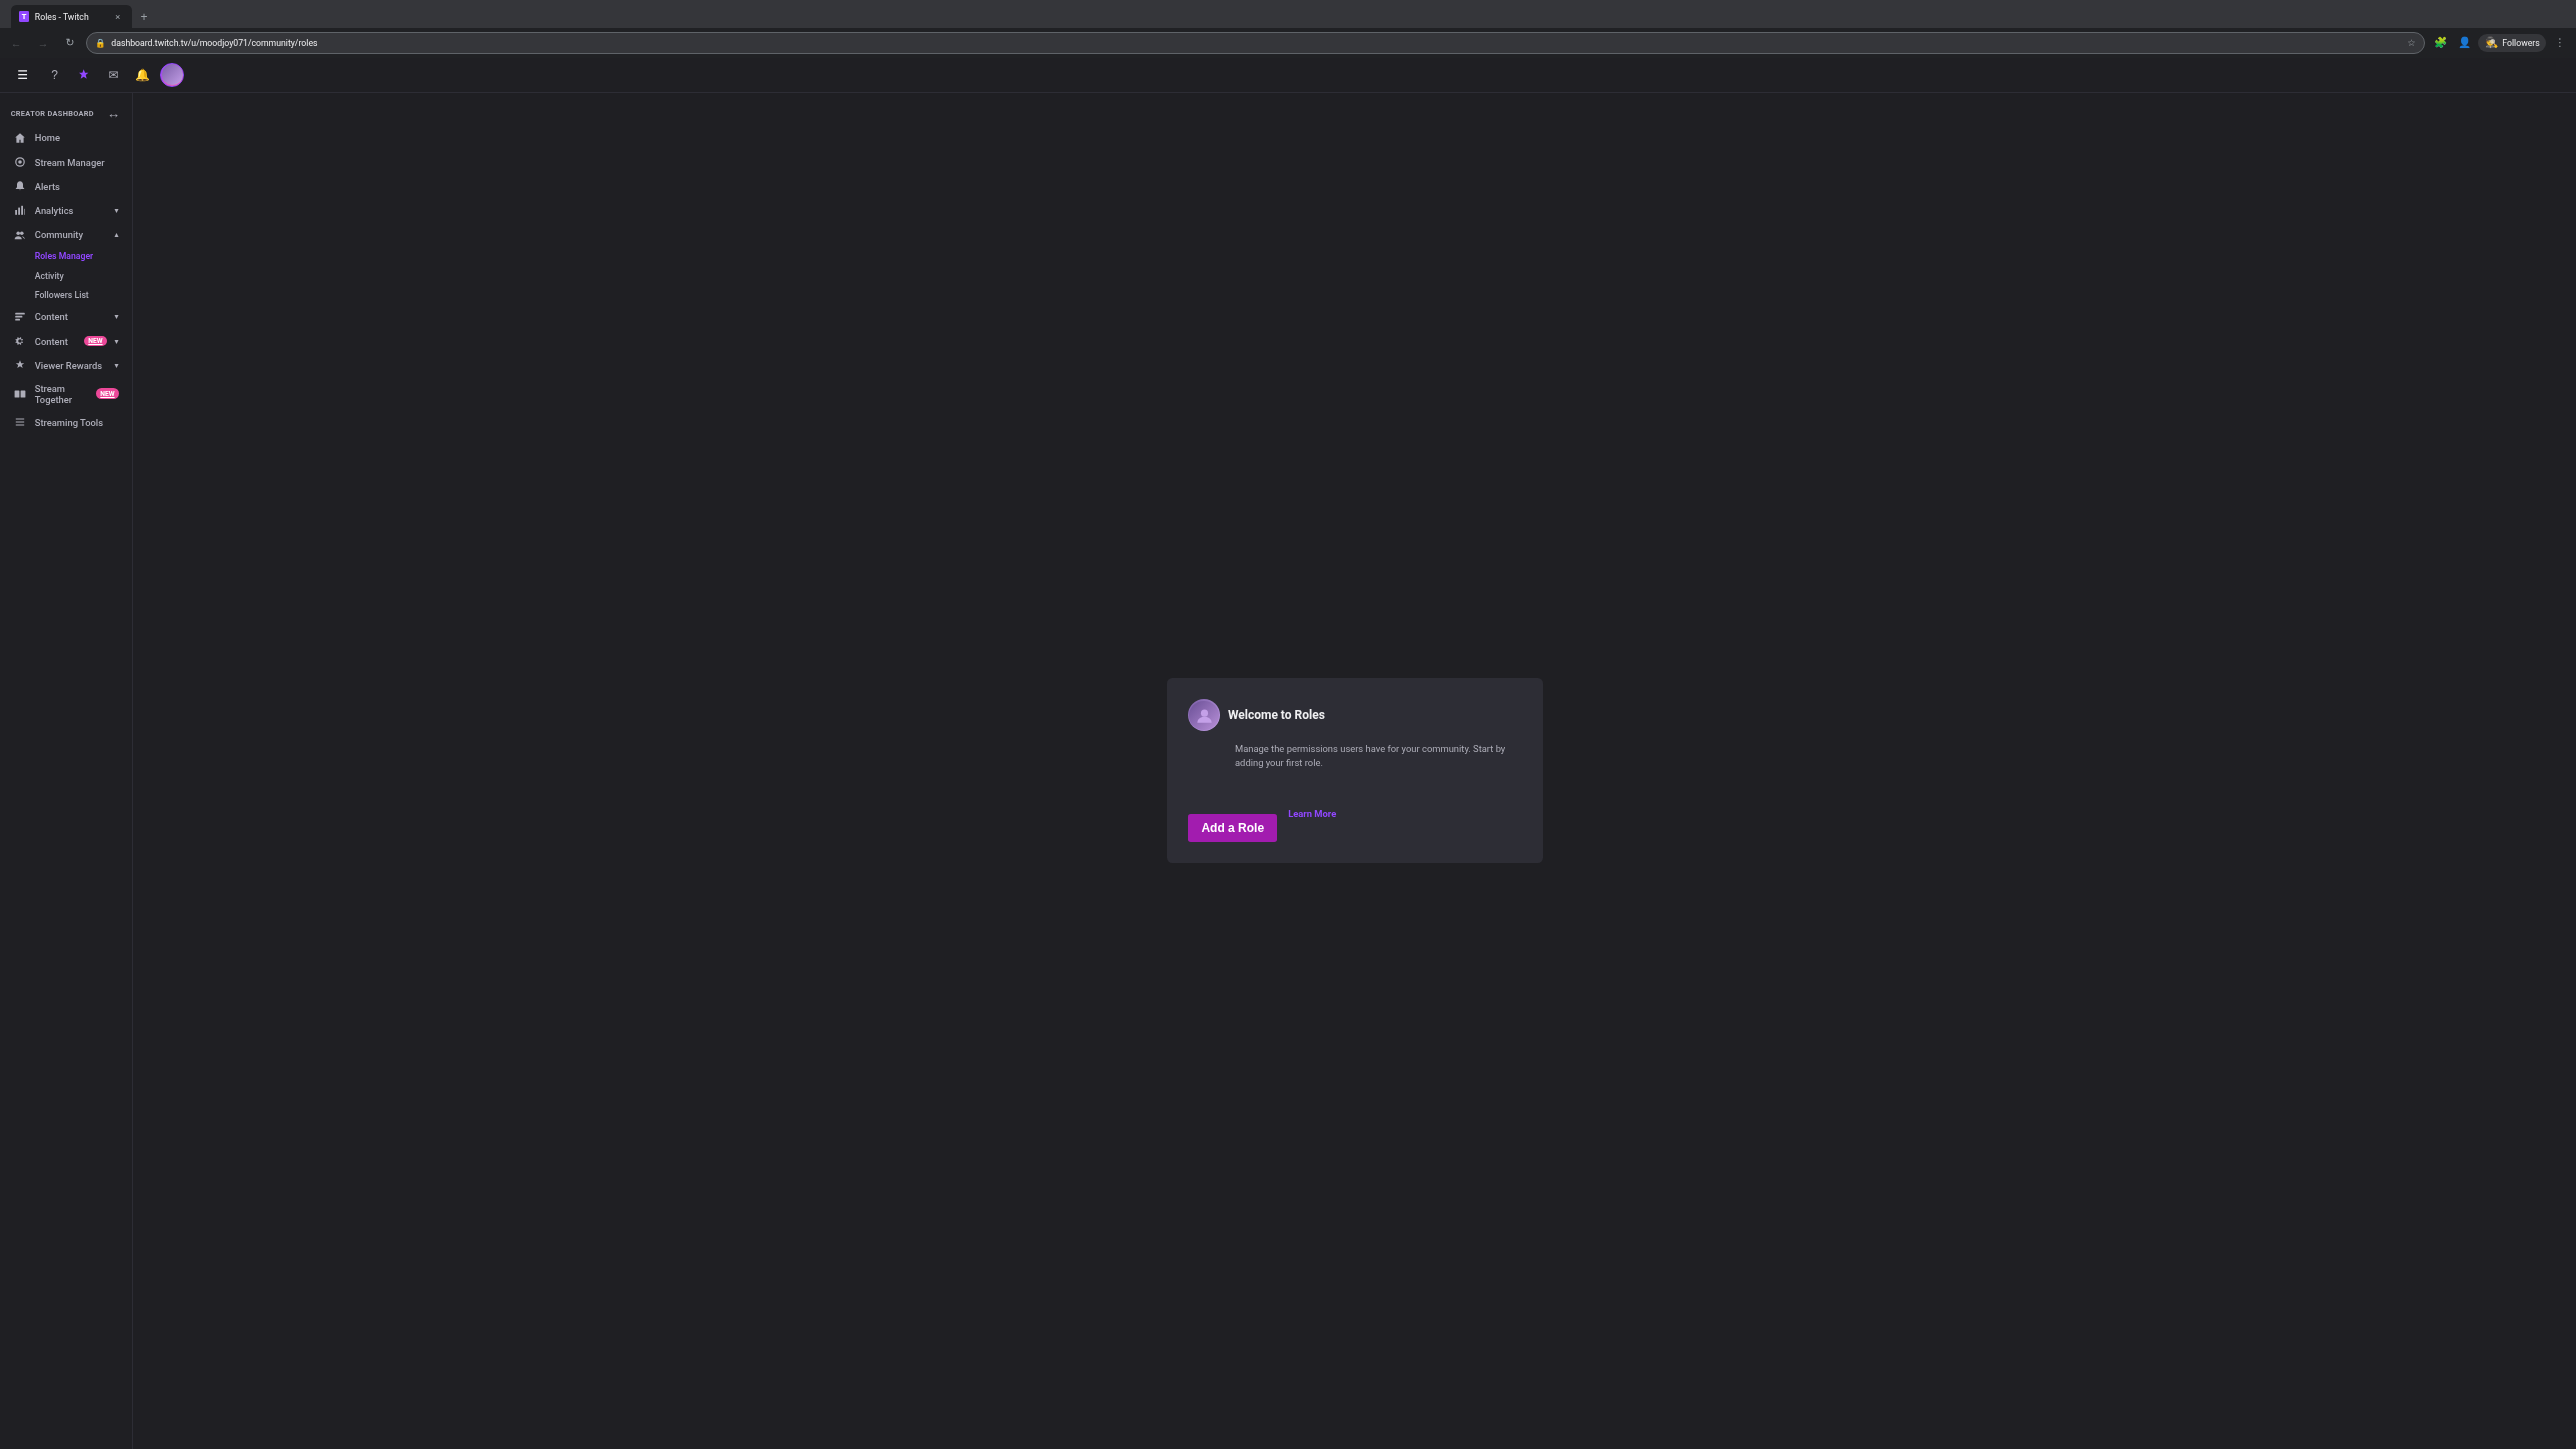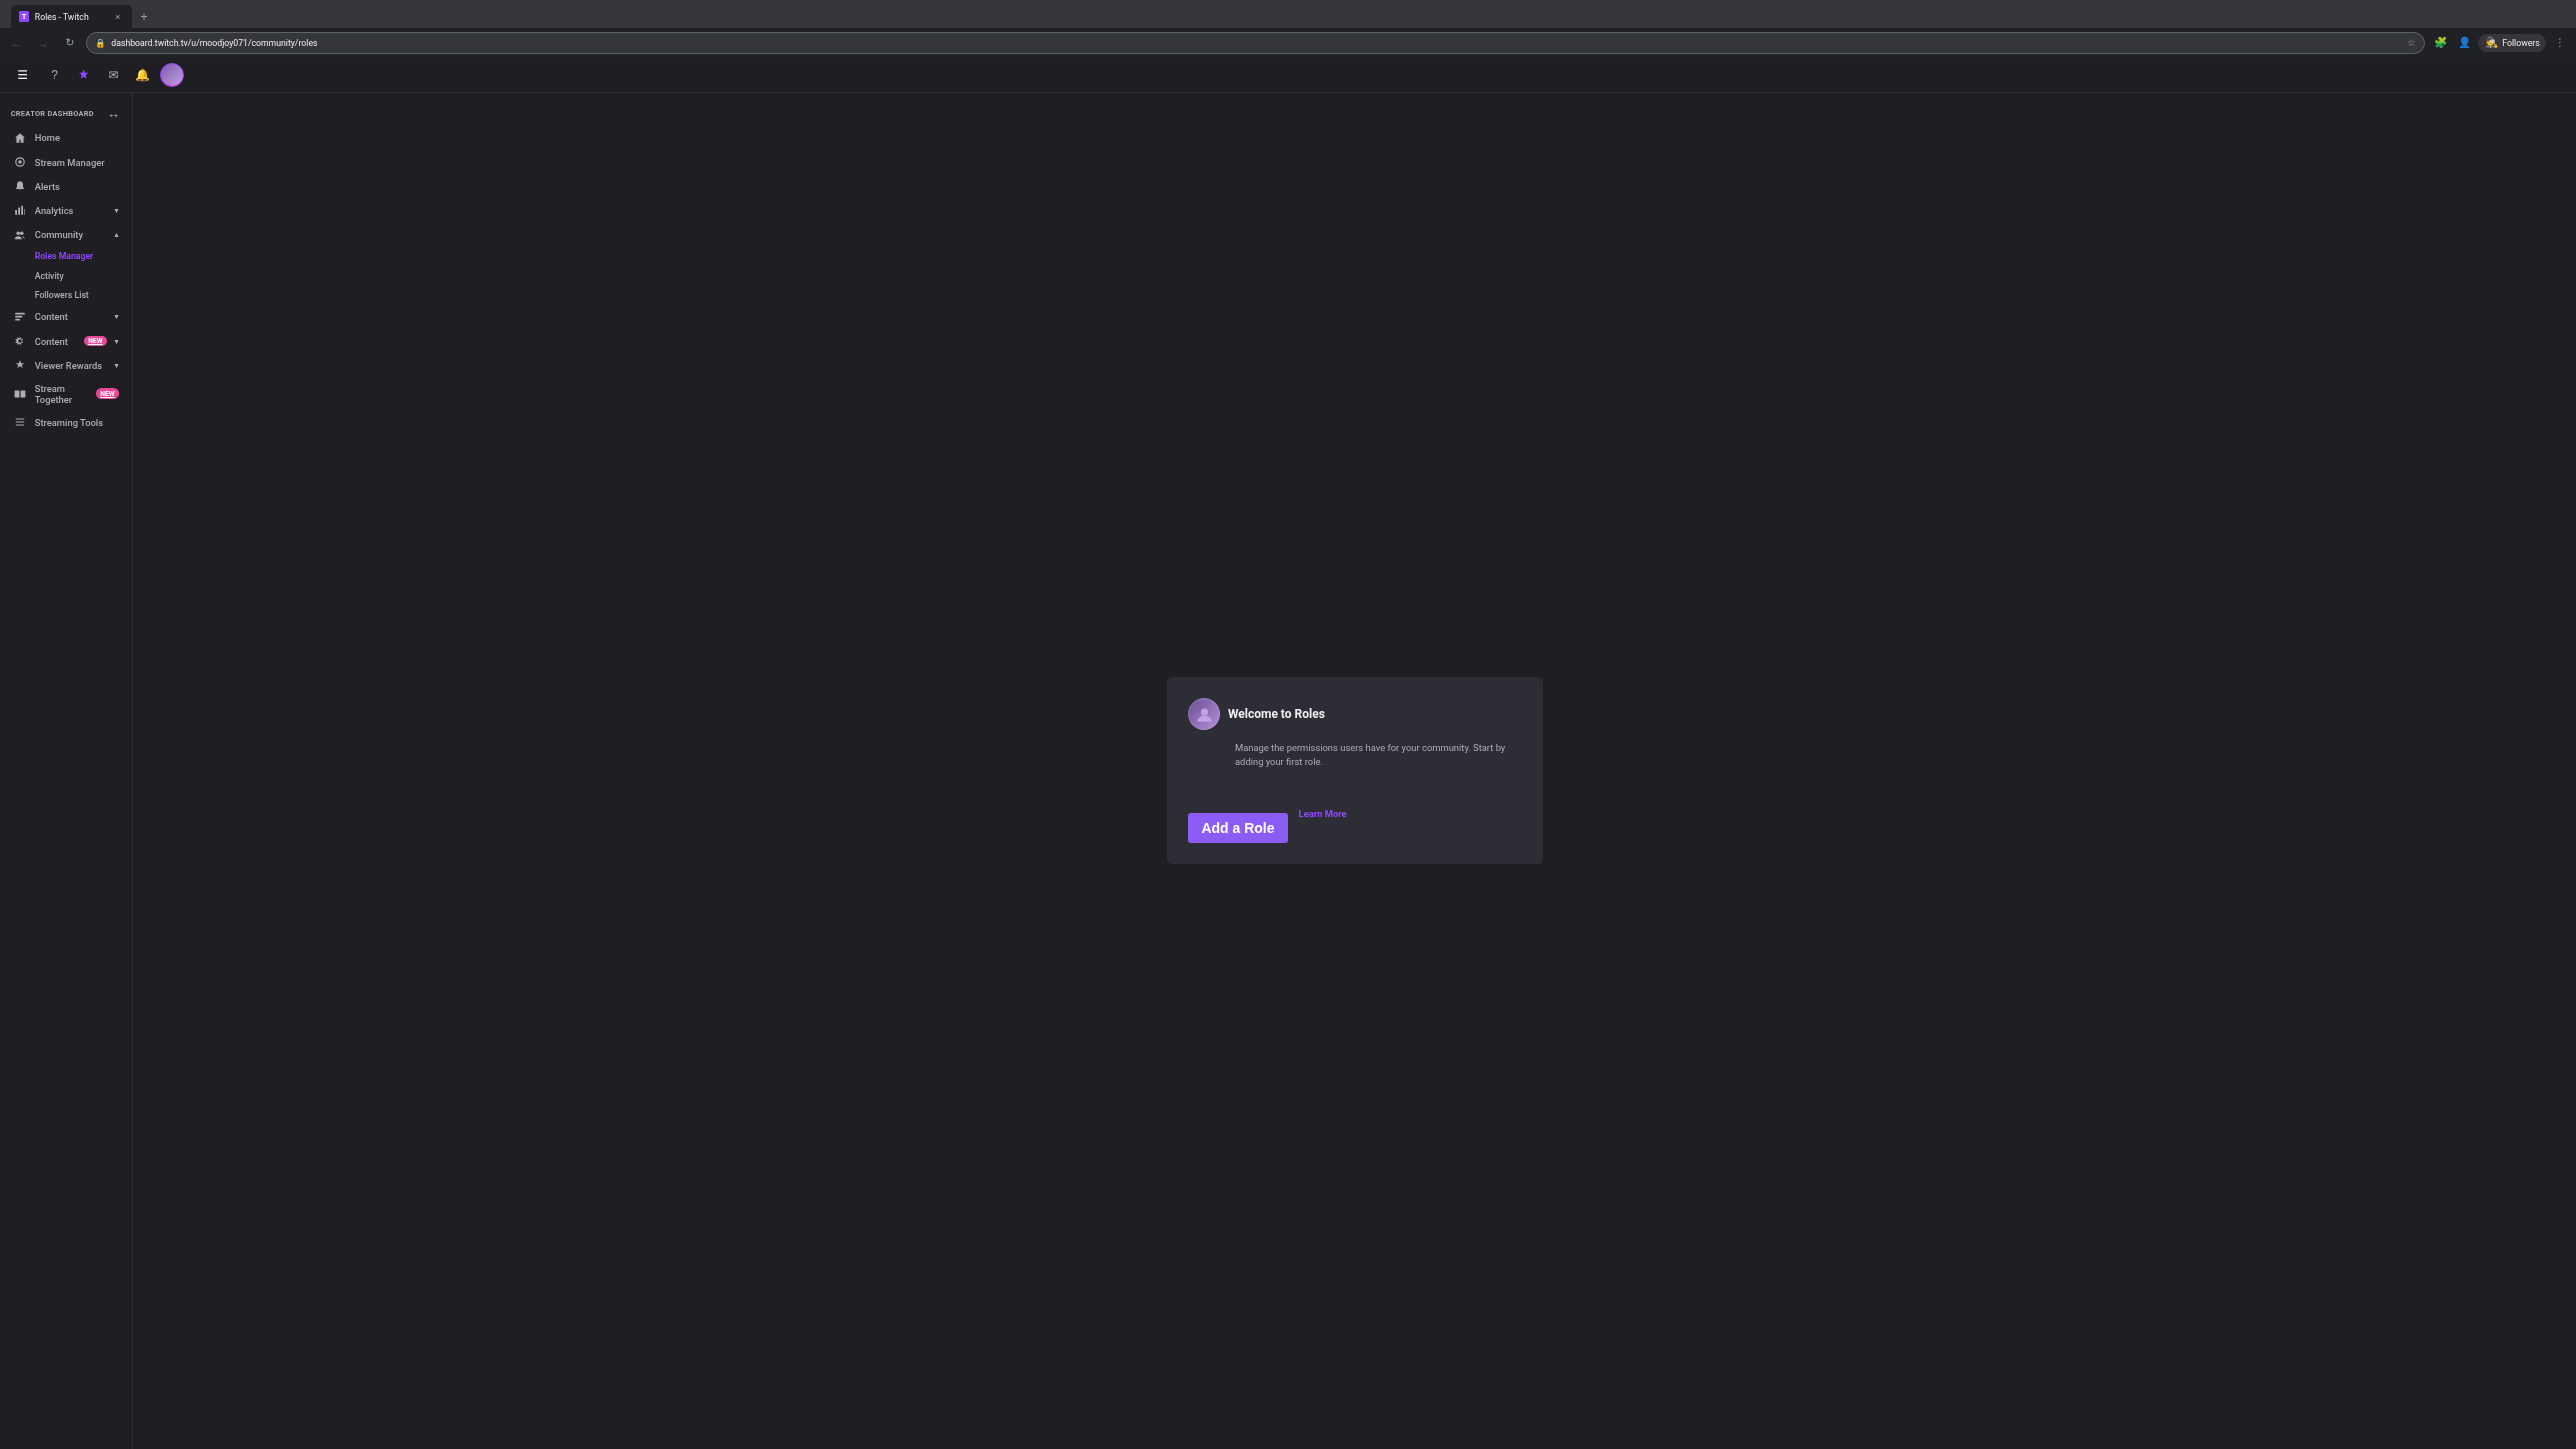--- a/index.html
+++ b/index.html
@@ -61,21 +61,21 @@
     .main-content { flex: 1; overflow-y: auto; background: #1f1f23; display: flex; align-items: center; justify-content: center; }
 
     
     .welcome-card { background: #2d2d35; border-radius: 5.4px; padding: 21.5px; max-width: 376px; width: 90%; }
     .welcome-card-header { display: flex; align-items: center; gap: 8px; margin-bottom: 10.7px; }
     .welcome-avatar { width: 32px; height: 32px; border-radius: 50%; background: linear-gradient(135deg, #7b5ea7, #c4a0e8); display: flex; align-items: center; justify-content: center; overflow: hidden; }
     .welcome-avatar-inner { width: 29.5px; height: 29.5px; border-radius: 50%; background: linear-gradient(135deg, #6a4f96, #b890d8); display: flex; align-items: center; justify-content: center; }
     .welcome-title { font-size: 12px; font-weight: 700; color: #efeff1; }
     .welcome-desc { font-size: 9.4px; color: #adadb8; line-height: 1.5; margin-bottom: 16px; margin-left: 47px; }
     .welcome-actions { display: flex; align-items: center; gap: 10.7px; }
-    .btn-add-role { background: #8b5cf6; color: white; border: none; border-radius: 2.7px; padding: 6.7px 13.4px; font-size: 14px; font-weight: 600; cursor: pointer; margin-top: 28px; }
+    .btn-add-role { background: #a21caf; color: white; border: none; border-radius: 2.7px; padding: 6.7px 13.4px; font-size: 12px; font-weight: 600; cursor: pointer; margin-top: 28px; }
     .btn-learn-more { background: none; border: none; color: #9147ff; font-size: 9.4px; font-weight: 700; cursor: pointer; text-decoration: none; }
 
     
     svg { display: block; }
 
     ::-webkit-scrollbar { width: 4px; }
     ::-webkit-scrollbar-track { background: transparent; }
     ::-webkit-scrollbar-thumb { background: #464649; border-radius: 2px; }
   </style>
 </head>

